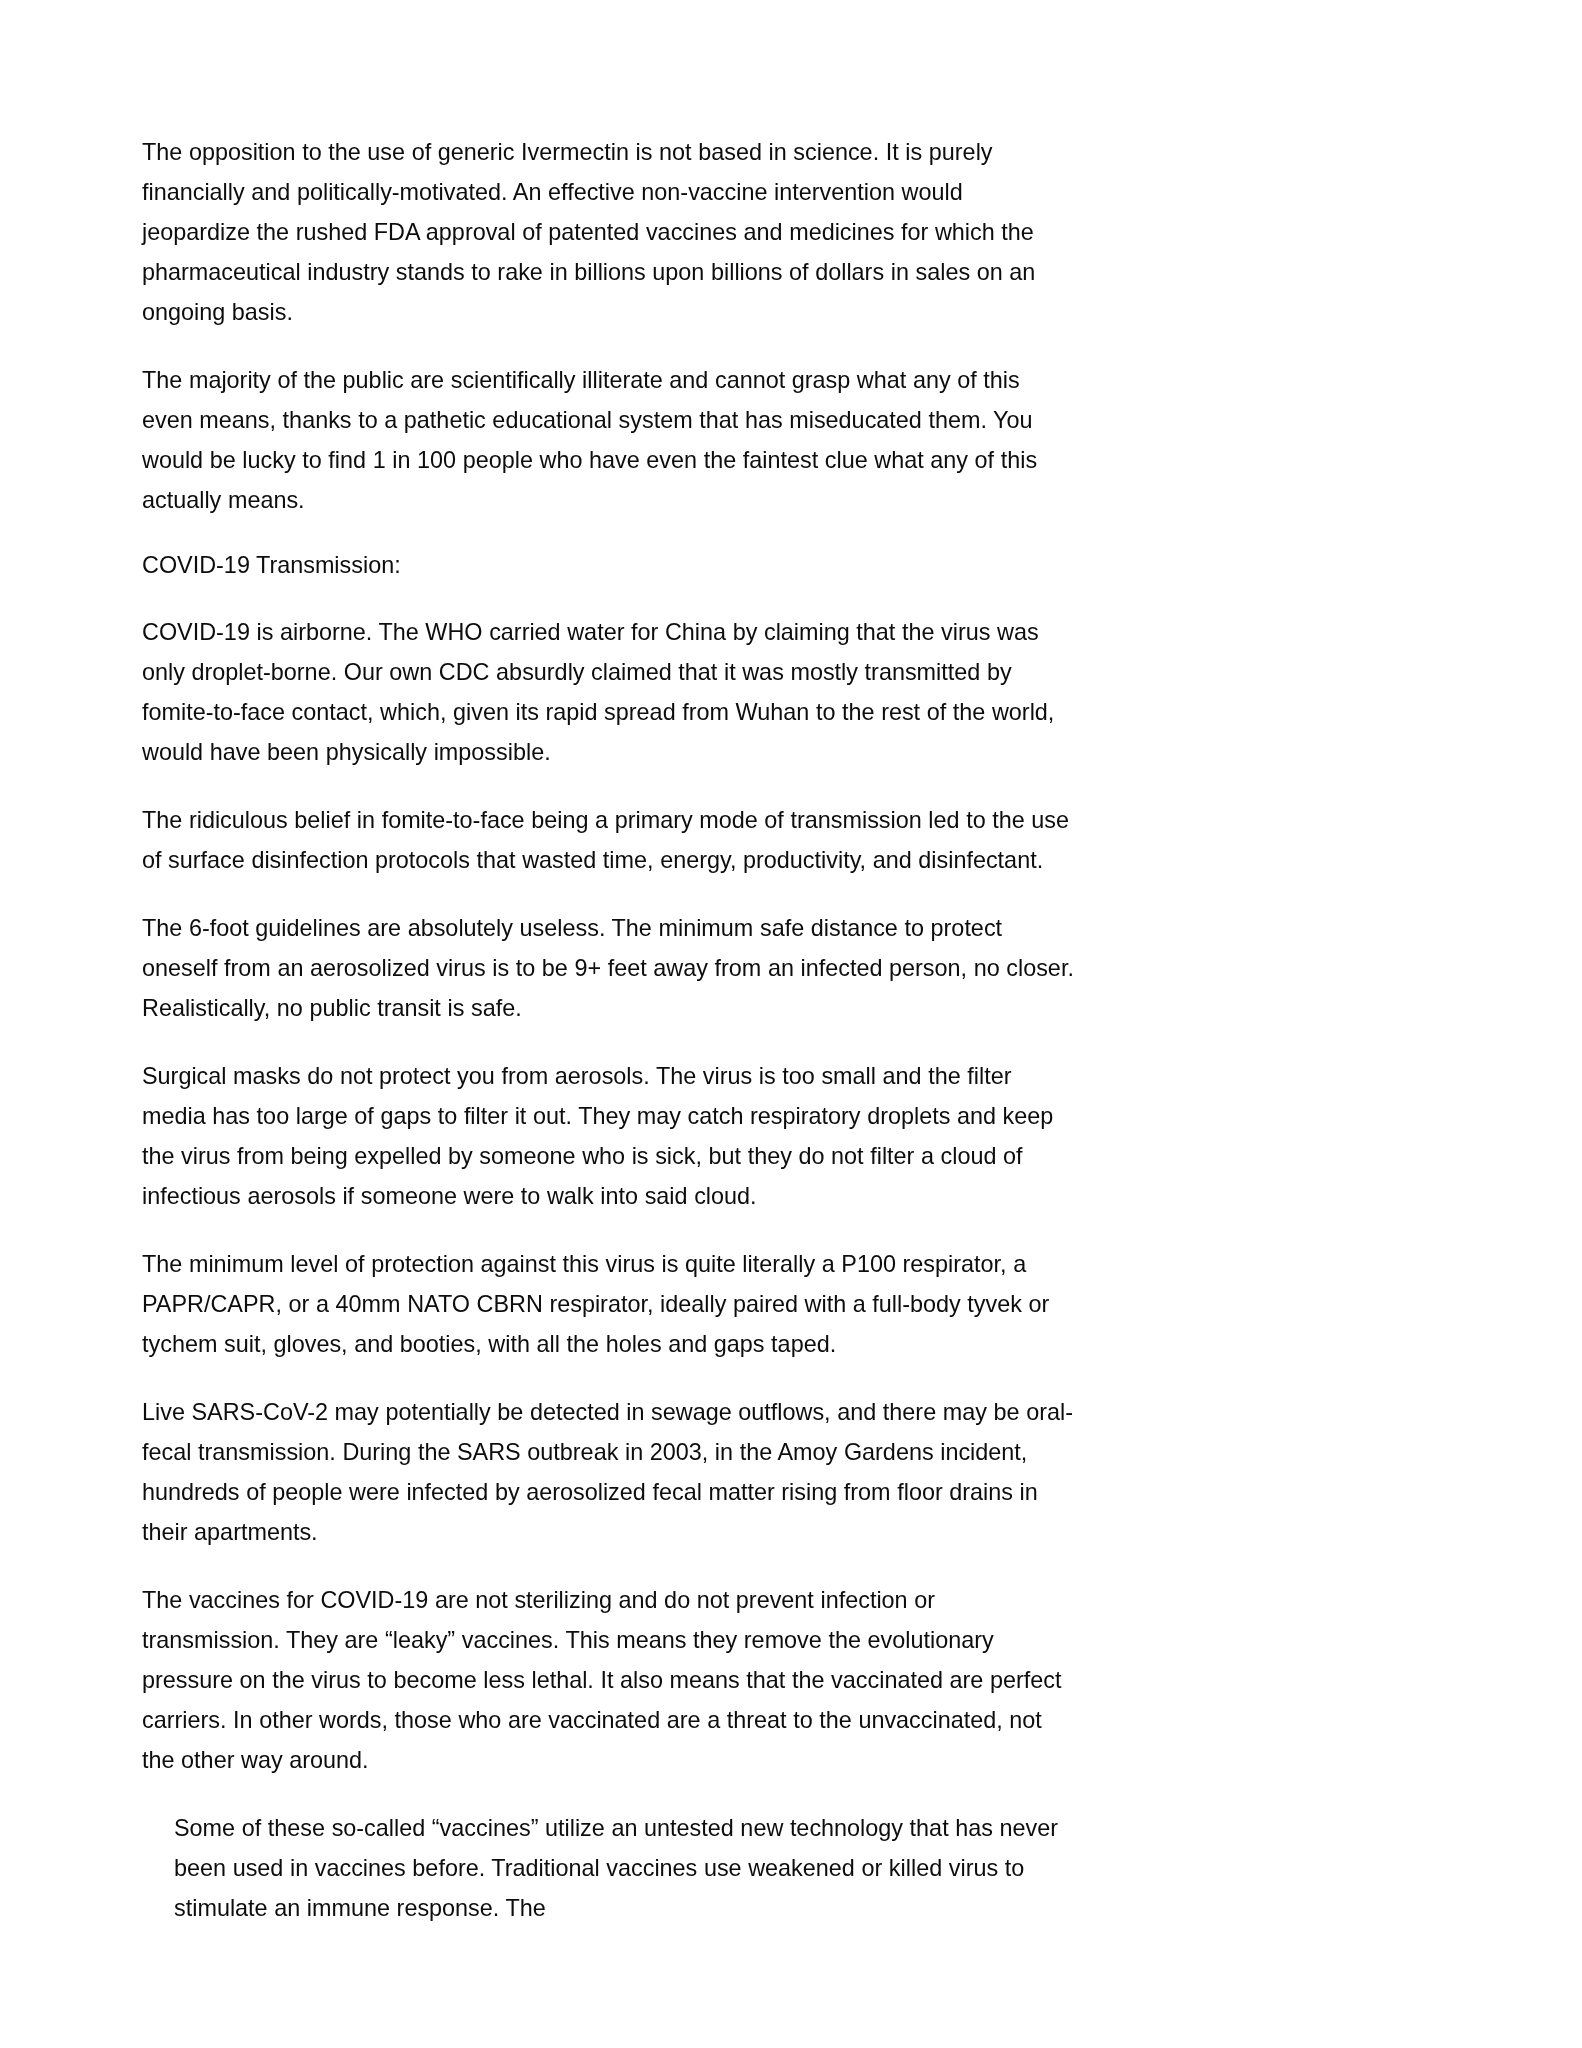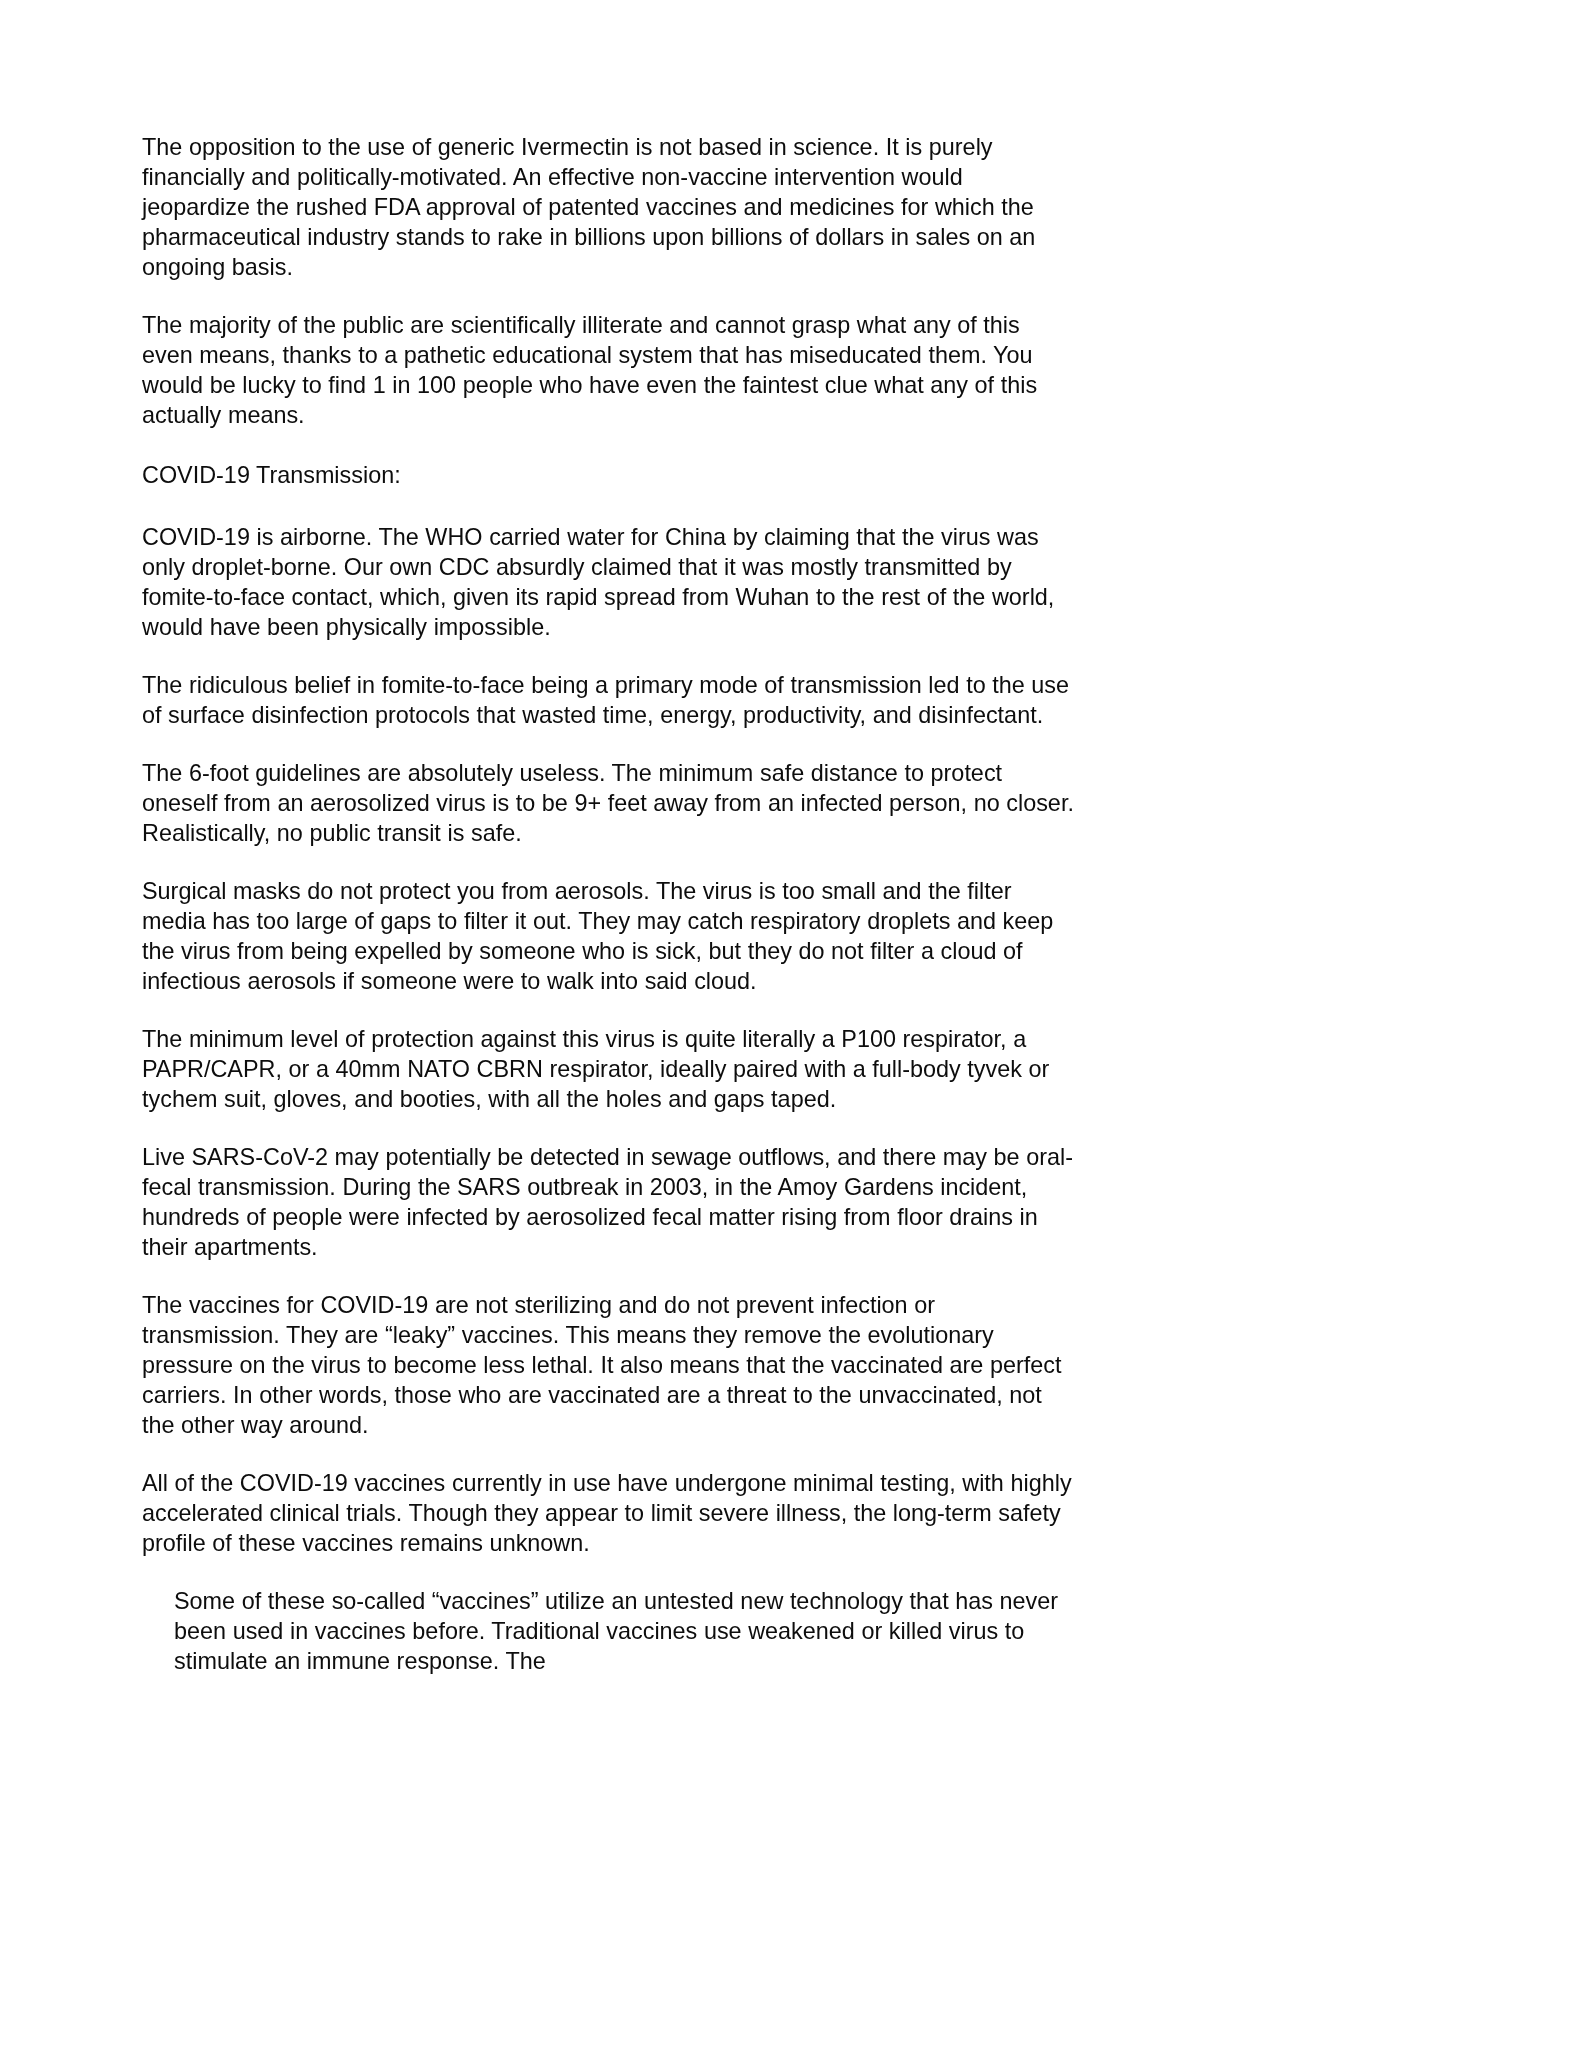--- a/index.html
+++ b/index.html
@@ -23,21 +23,21 @@
   }
   .content {
     position: absolute;
     left: 142px;
     top: 132px;
     width: 932px;
   }
   p.para {
     margin: 0 0 28px 0;
     font-size: 23.4px;
-    line-height: 30px;
+    line-height: 40px;
     color: #0d0d0d;
     text-align: left;
     letter-spacing: 0.0px;
     word-spacing: 0.1px;
     font-weight: 400;
   }
   p.heading {
     margin: 0 0 28px 0;
     font-size: 23.4px;
     line-height: 35.6px;
@@ -71,18 +71,17 @@
 
     <p class="para">Surgical masks do not protect you from aerosols. The virus is too small and the filter media has too large of gaps to filter it out. They may catch respiratory droplets and keep the virus from being expelled by someone who is sick, but they do not filter a cloud of infectious aerosols if someone were to walk into said cloud.</p>
 
     <p class="para">The minimum level of protection against this virus is quite literally a P100 respirator, a PAPR/CAPR, or a 40mm NATO CBRN respirator, ideally paired with a full-body tyvek or tychem suit, gloves, and booties, with all the holes and gaps taped.</p>
 
     <p class="para">Live SARS-CoV-2 may potentially be detected in sewage outflows, and there may be oral-fecal transmission. During the SARS outbreak in 2003, in the Amoy Gardens incident, hundreds of people were infected by aerosolized fecal matter rising from floor drains in their apartments.</p>
 
 
     <p class="para">The vaccines for COVID-19 are not sterilizing and do not prevent infection or transmission. They are “leaky” vaccines. This means they remove the evolutionary pressure on the virus to become less lethal. It also means that the vaccinated are perfect carriers. In other words, those who are vaccinated are a threat to the unvaccinated, not the other way around.</p>
 
-    <p class="para">All of the COVID-19 vaccines currently in use have undergone minimal testing, with highly accelerated clinical trials. Though they appear to limit severe illness, the long-term safety profile of these vaccines remains unknown.</p>
 
     <p class="para">Some of these so-called “vaccines” utilize an untested new technology that has never been used in vaccines before. Traditional vaccines use weakened or killed virus to stimulate an immune response. The</p>
 
   </div>
 </div>
 
 </body></html>

